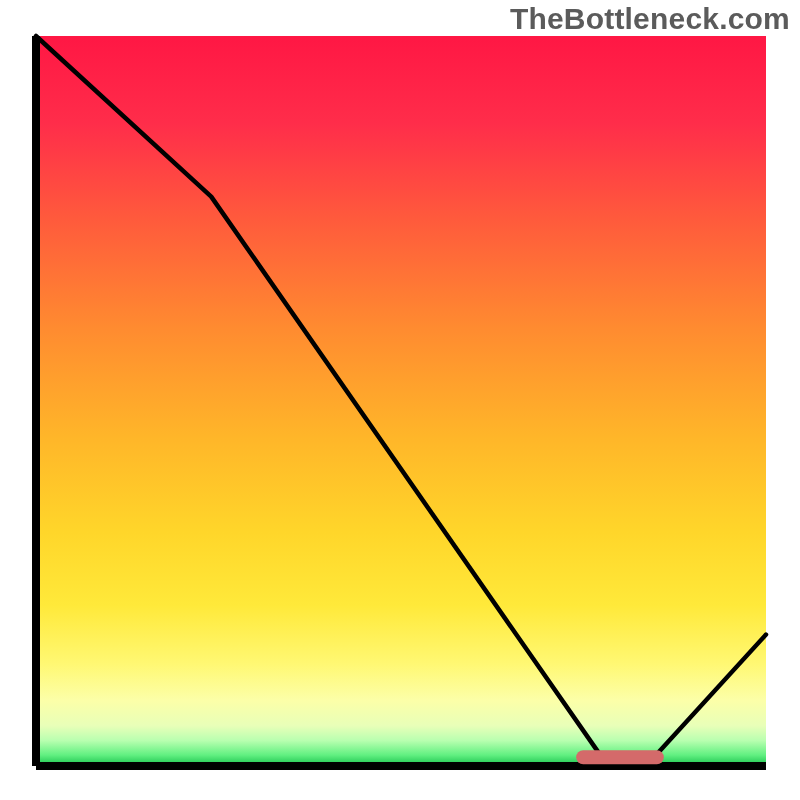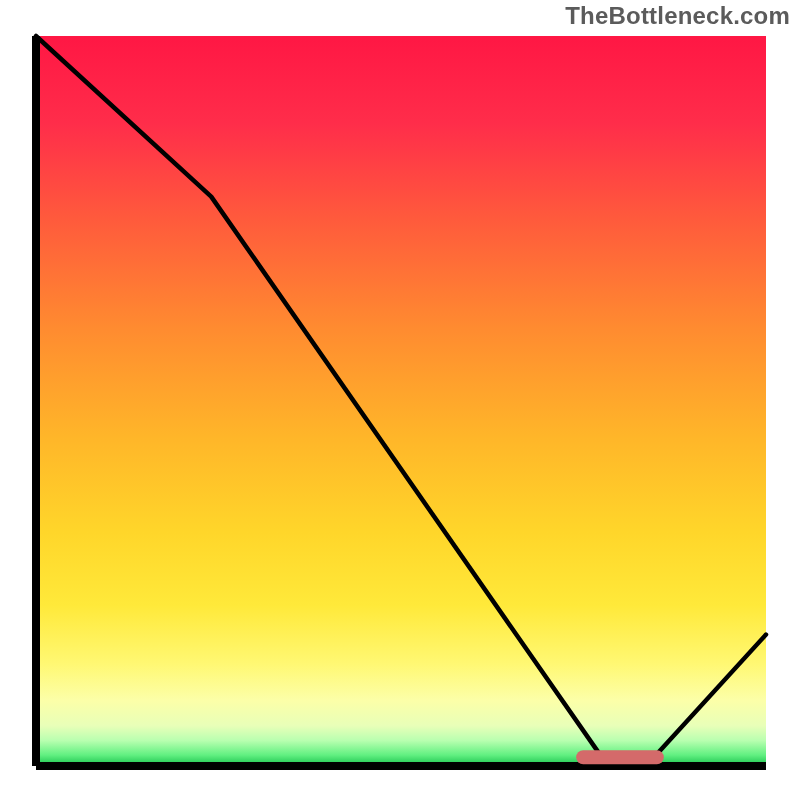--- a/index.html
+++ b/index.html
@@ -13,21 +13,21 @@
   }
   .frame {
     position: relative;
     width: 800px;
     height: 800px;
   }
   .watermark {
     position: absolute;
     top: 2px;
     right: 10px;
-    font-size: 24px;
+    font-size: 30px;
     font-weight: 600;
     color: #5b5b5b;
     letter-spacing: 0.2px;
   }
   svg {
     display: block;
   }
 </style>
 </head>
 <body>

